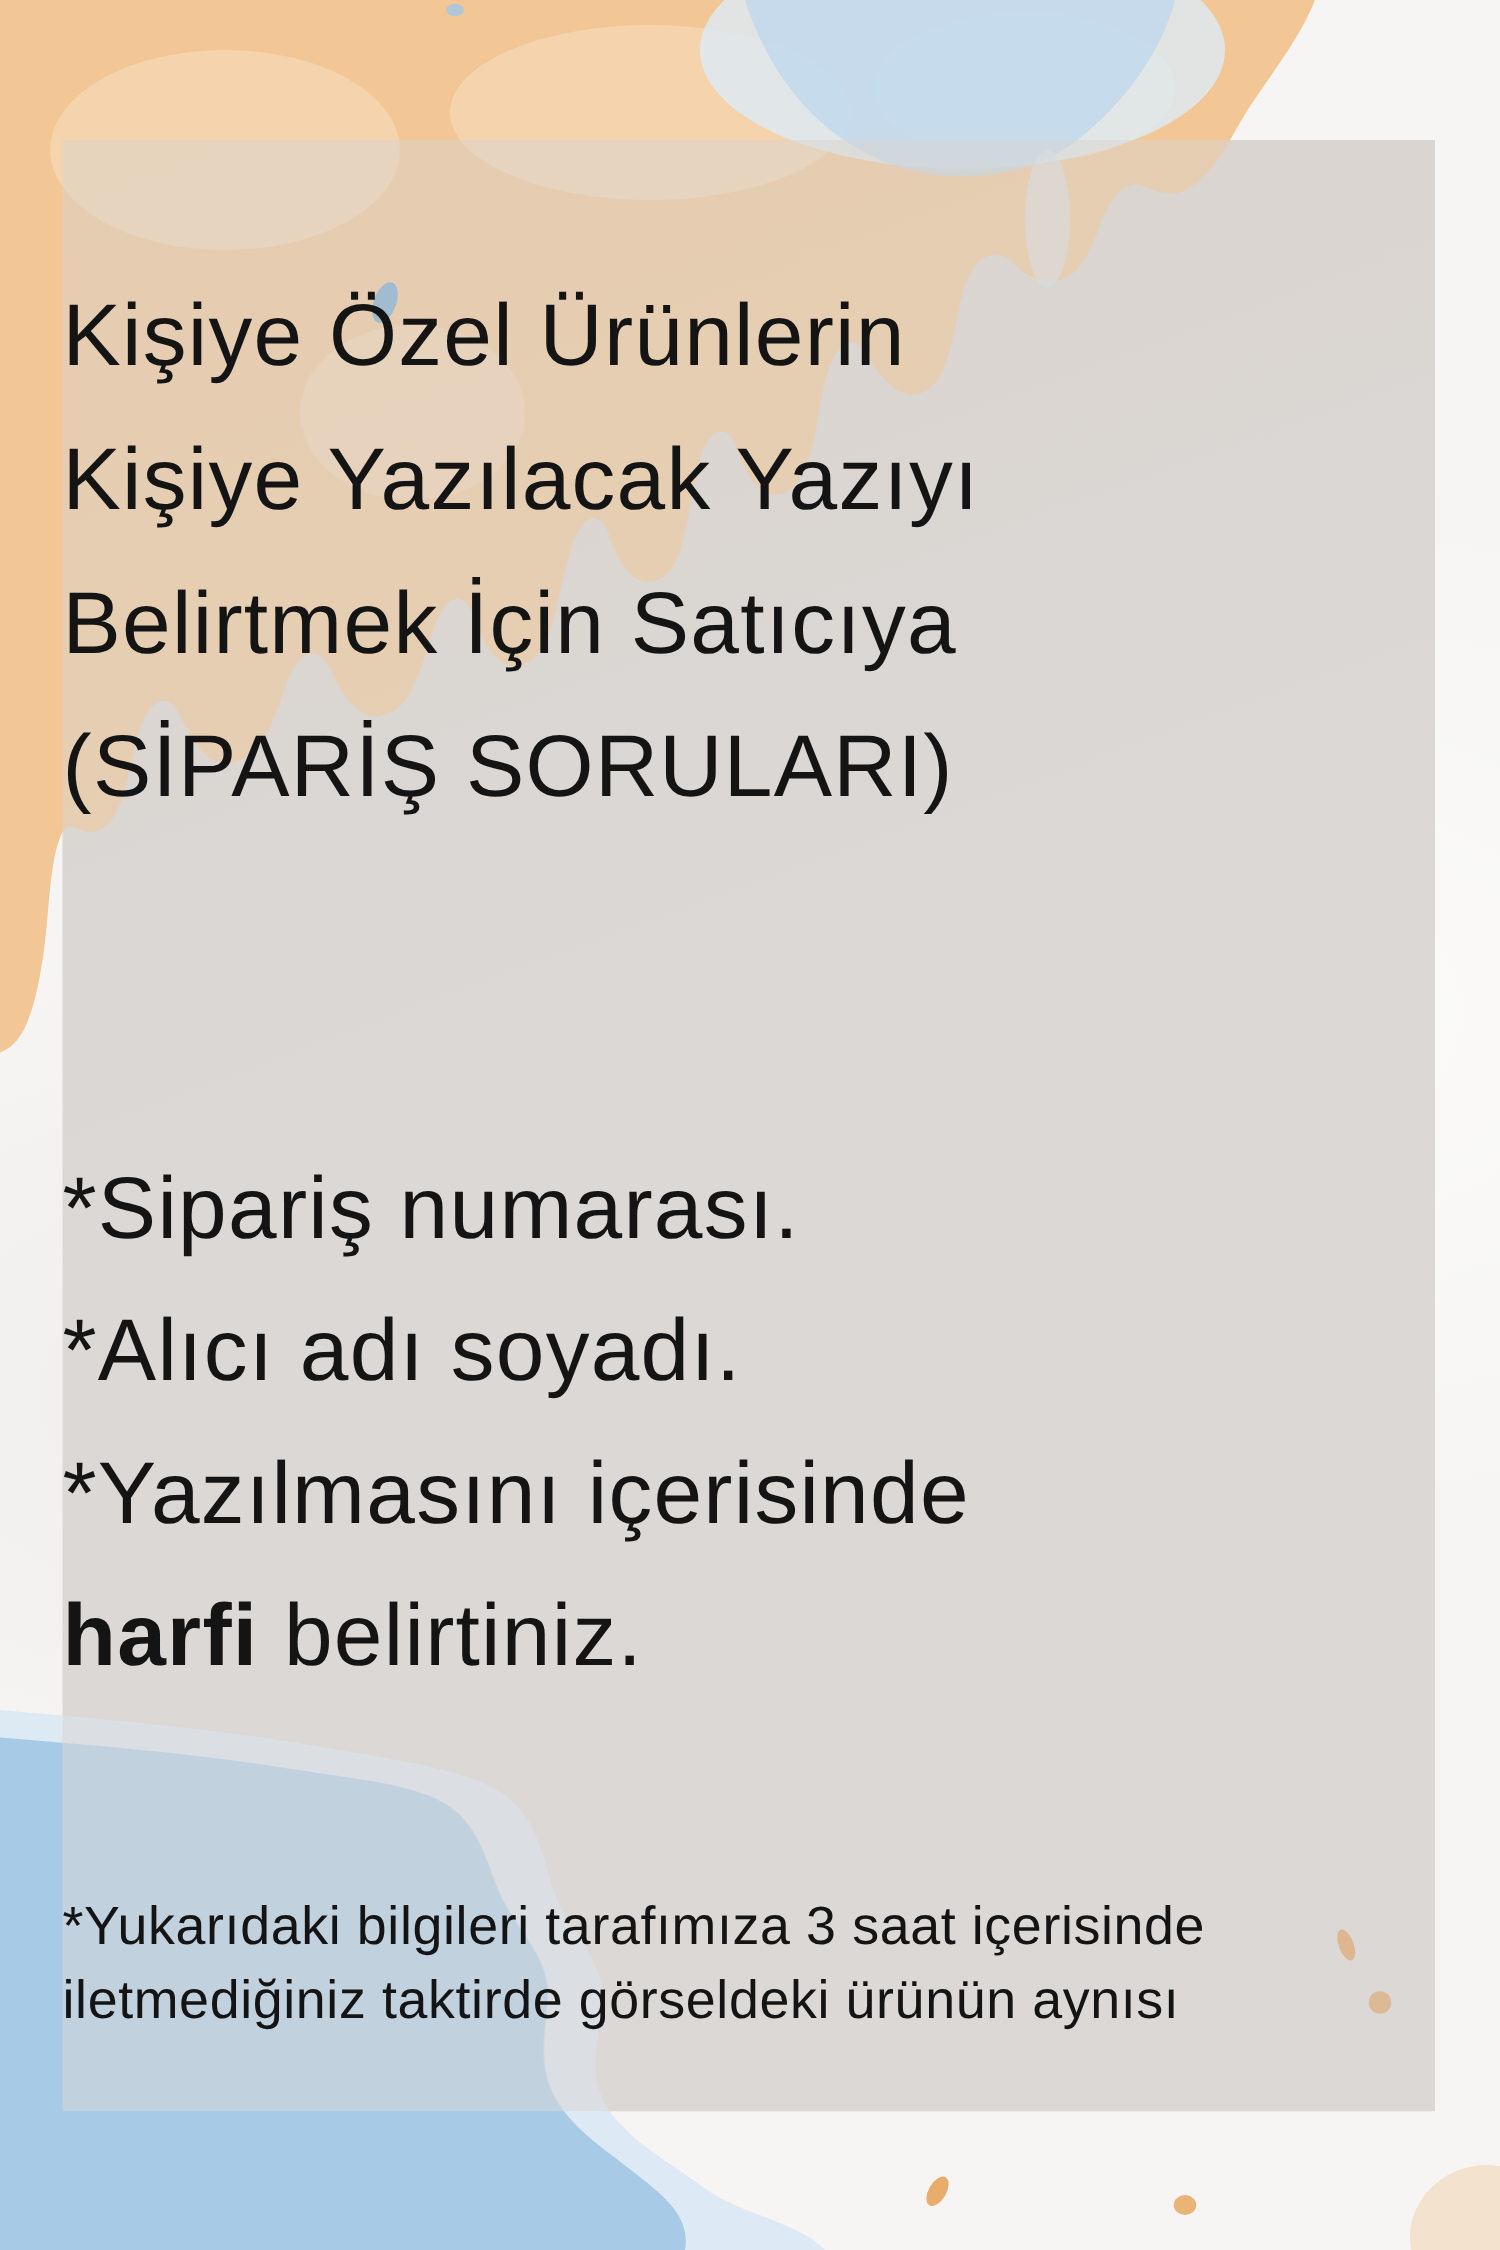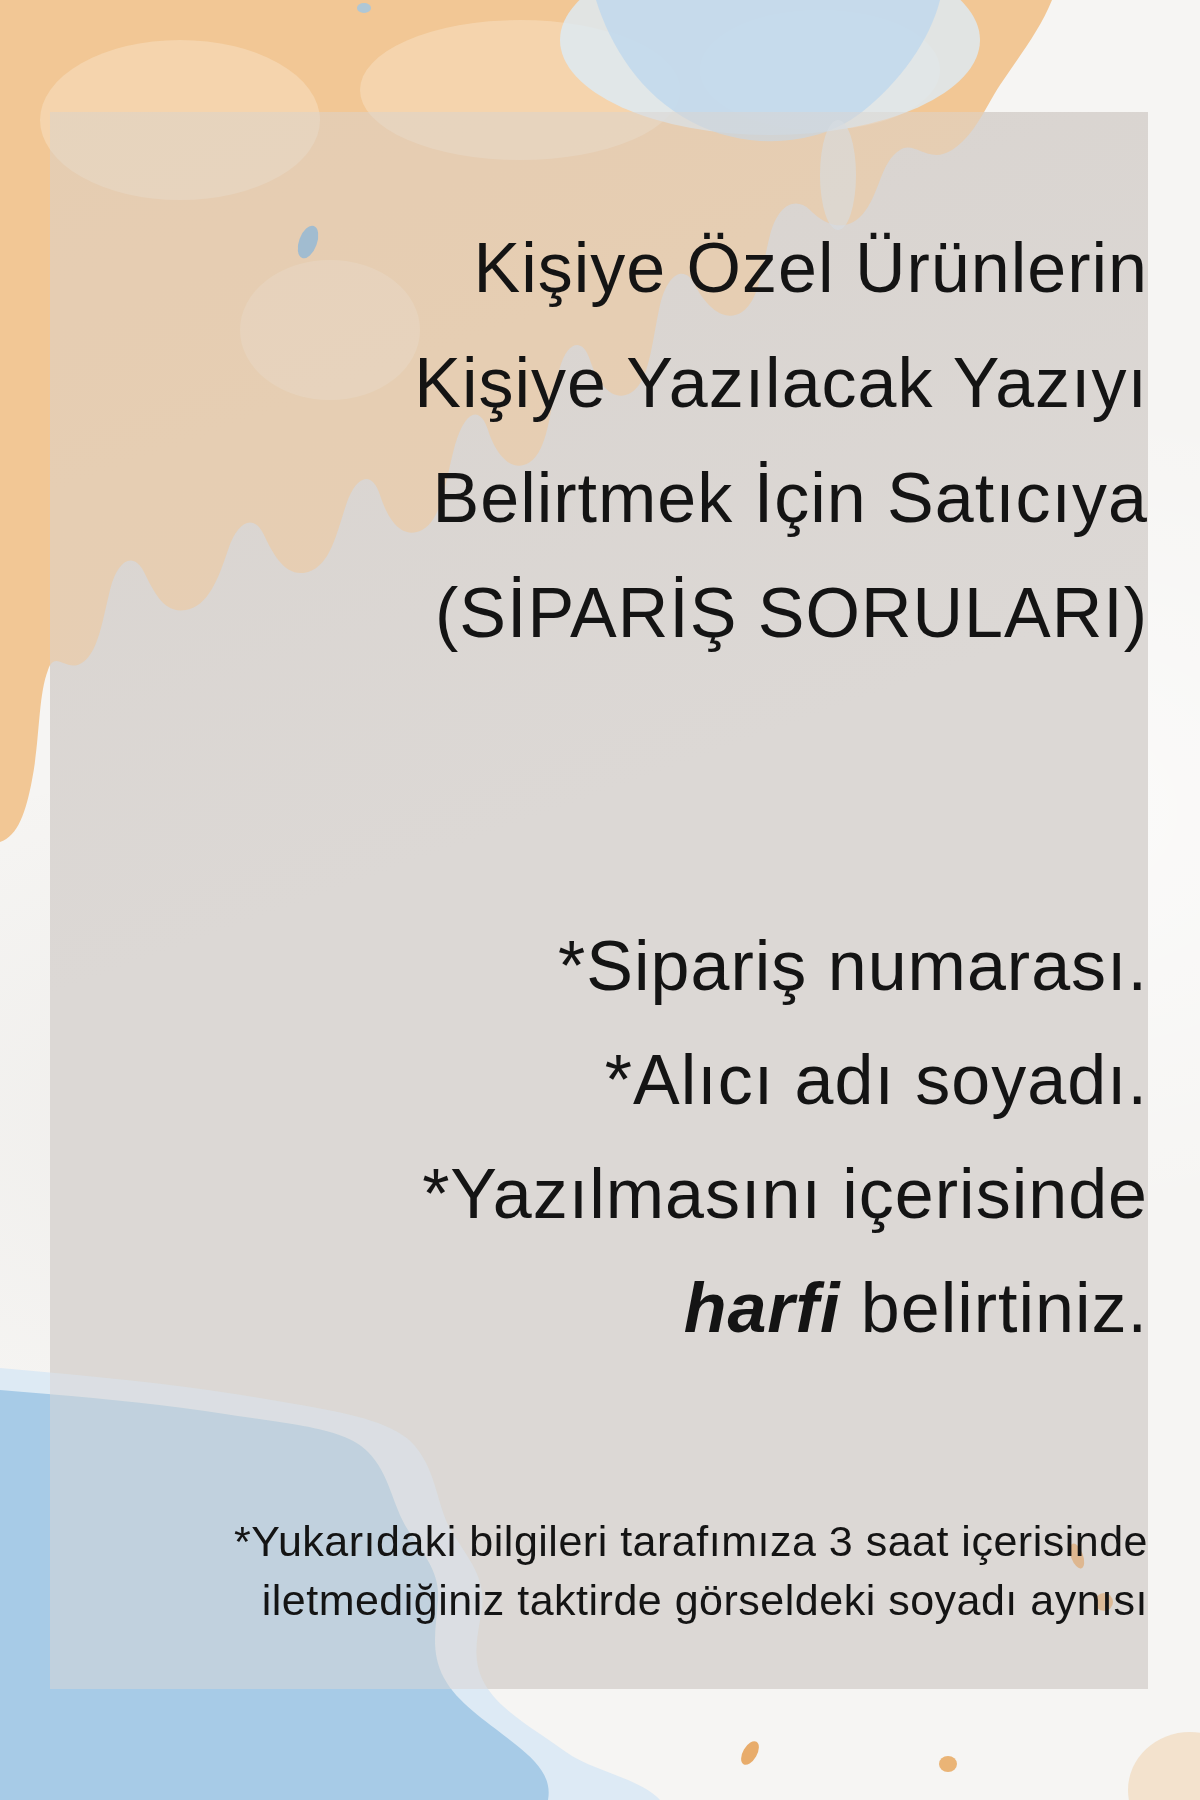--- a/index.html
+++ b/index.html
@@ -11,25 +11,25 @@
       radial-gradient(ellipse 700px 500px at 15% 62%, rgba(120,110,100,.05), rgba(120,110,100,0) 70%);
     font-family:"Liberation Sans", sans-serif;
     color:#141414;
   }
   .layer { position:absolute; left:0; top:0; width:1200px; height:1800px; pointer-events:none; }
   .card {
     position:absolute; left:50px; top:112px; width:1098px; height:1577px;
     background:#dcd8d5;
     background-image:linear-gradient(160deg, rgba(205,195,185,.25), rgba(222,219,216,0) 45%);
   }
-  .txt { position:absolute; left:50px; width:1098px; text-align:right; white-space:nowrap; }
+  .txt { position:absolute; left:50px; width:1098px; text-align:left; white-space:nowrap; }
   .heading  { top:211px;  font-size:70px; line-height:115px; letter-spacing:1px; }
   .starred  { top:909px;  font-size:70px; line-height:114px; letter-spacing:1px; }
   .footnote { top:1512px; font-size:43px; line-height:59px; letter-spacing:.5px; }
-  .b { font-weight:bold;font-style:italic; }
+  .b { font-weight:bold; }
 </style>
 </head>
 <body>
 
 <div class="stage">
 
   <svg class="layer" viewBox="0 0 1200 1800">
     <defs>
       <g id="splotches">
 
@@ -95,16 +95,16 @@
 
   <div class="txt starred">
     <div>*Sipariş numarası.</div>
     <div>*Alıcı adı soyadı.</div>
     <div>*Yazılmasını içerisinde</div>
     <div><span class="b">harfi</span><span> belirtiniz.</span></div>
   </div>
 
   <div class="txt footnote">
     <div>*Yukarıdaki bilgileri tarafımıza 3 saat içerisinde</div>
-    <div>iletmediğiniz taktirde görseldeki soyadı aynısı</div>
+    <div>iletmediğiniz taktirde görseldeki ürünün aynısı</div>
   </div>
 
 </div>
 
 </body></html>

